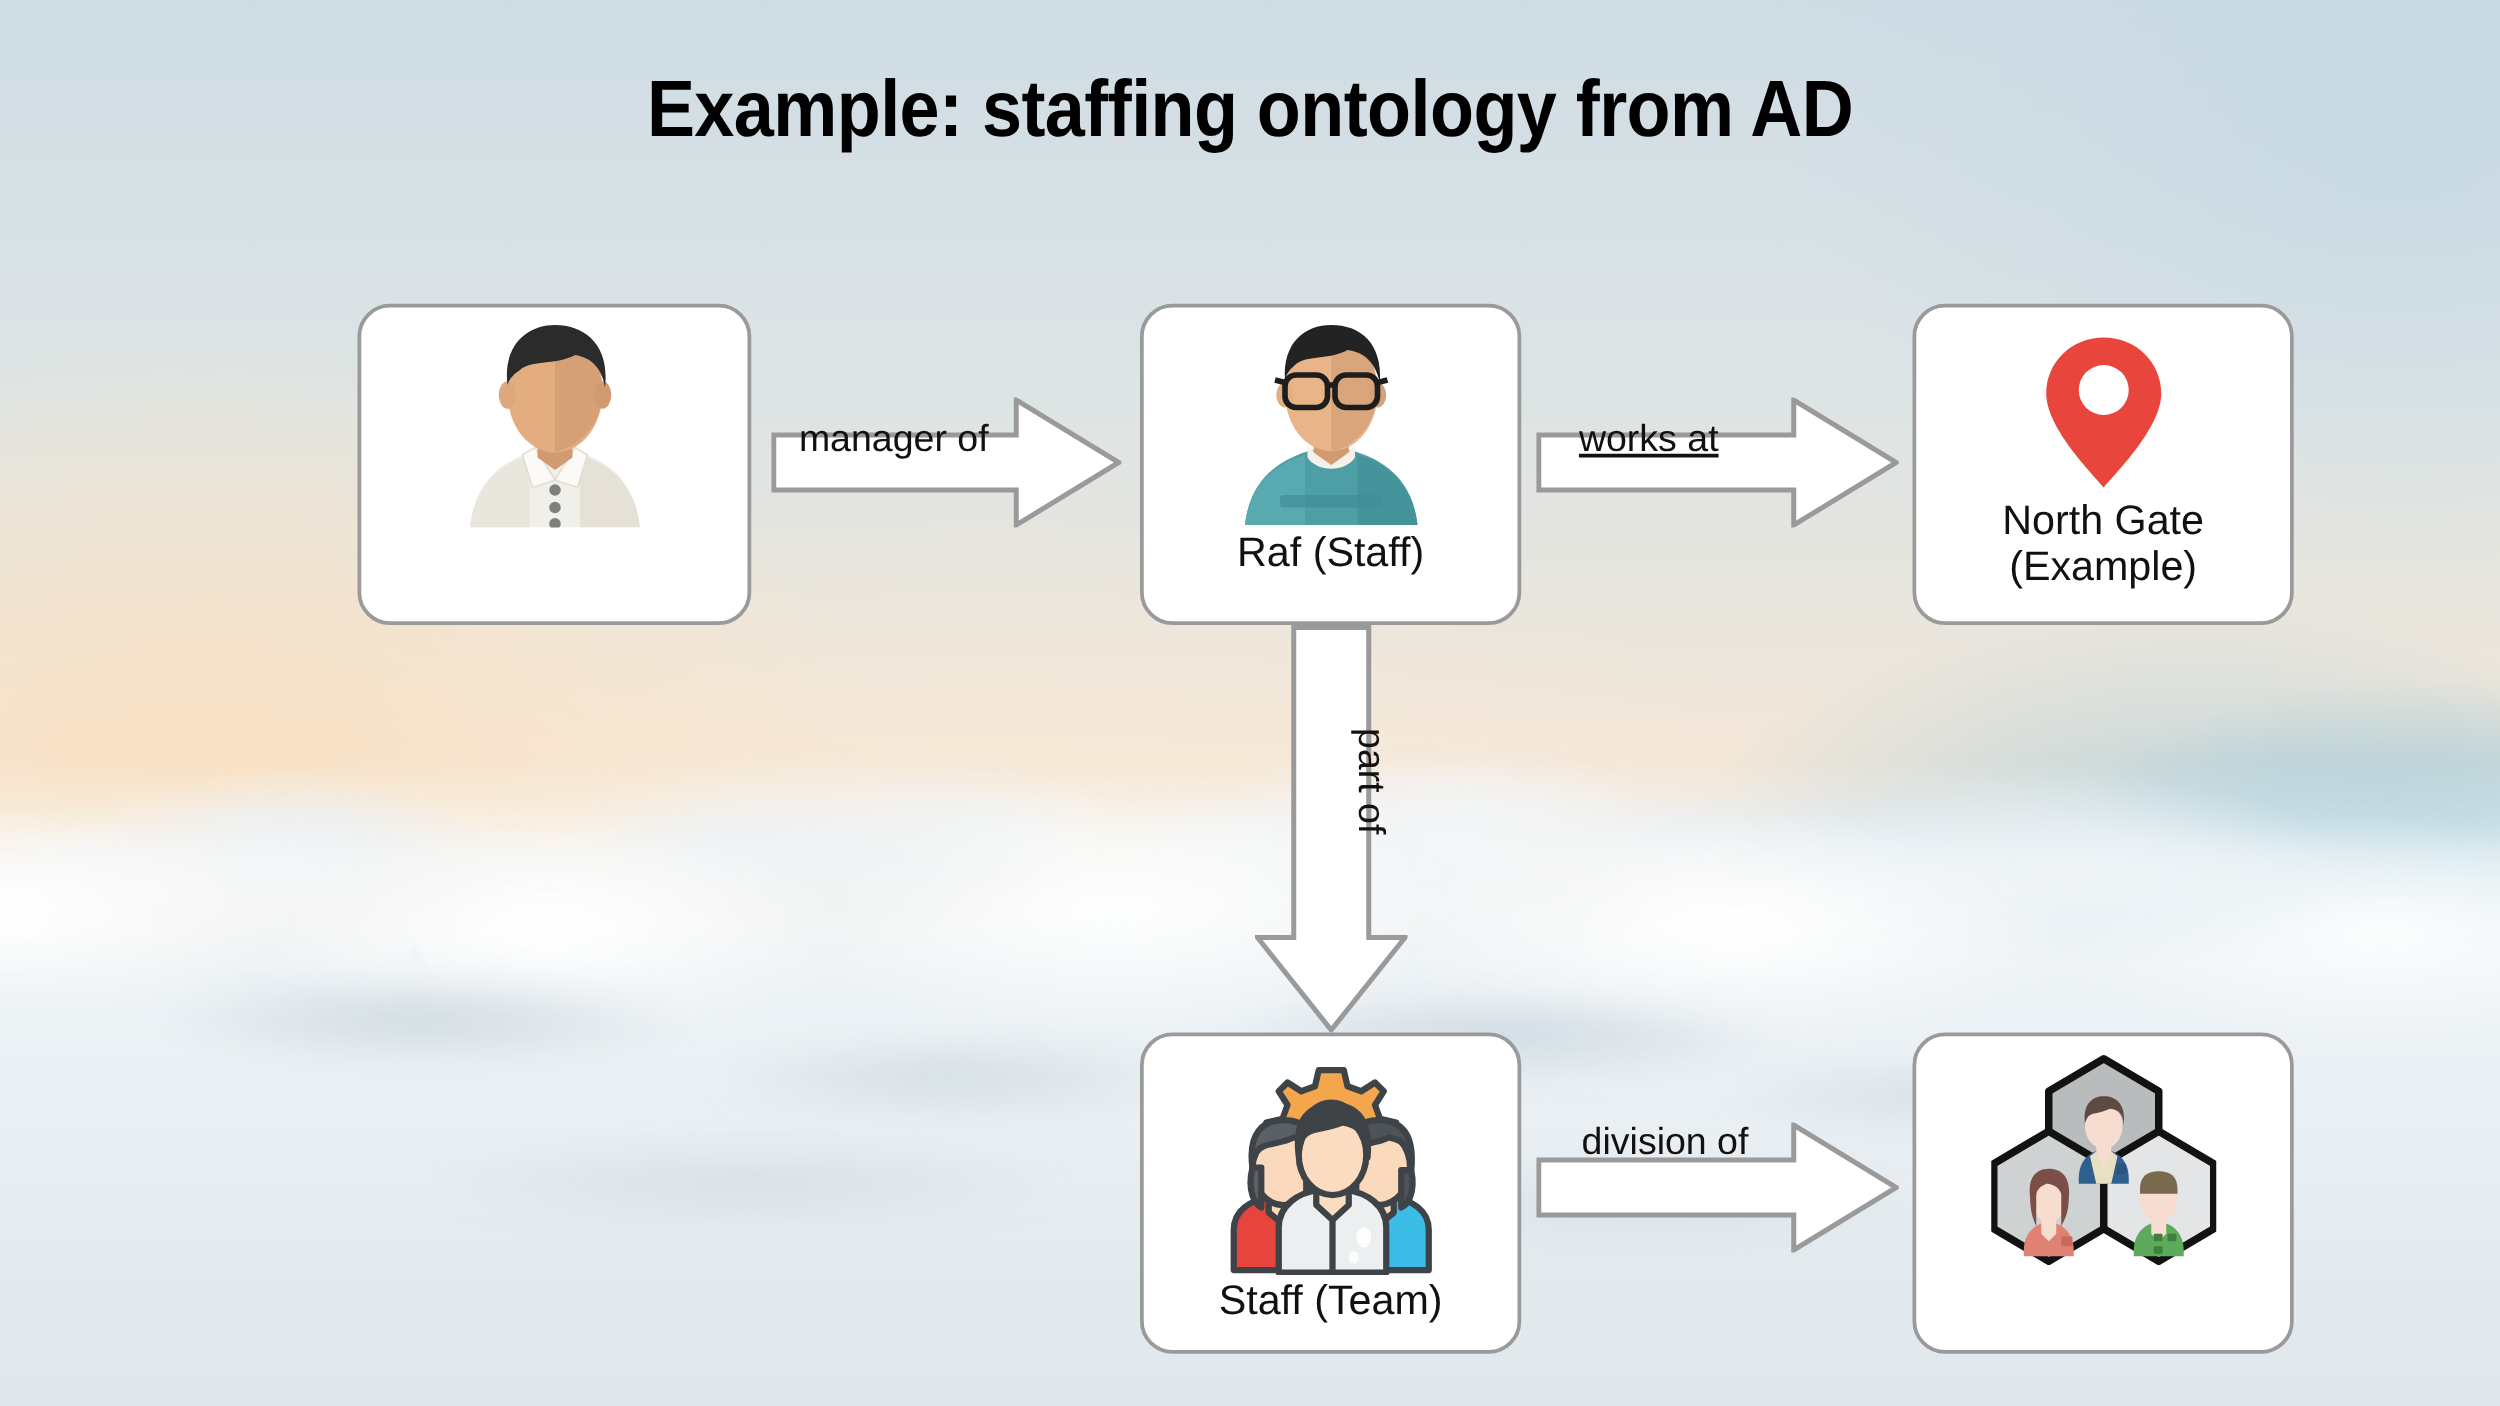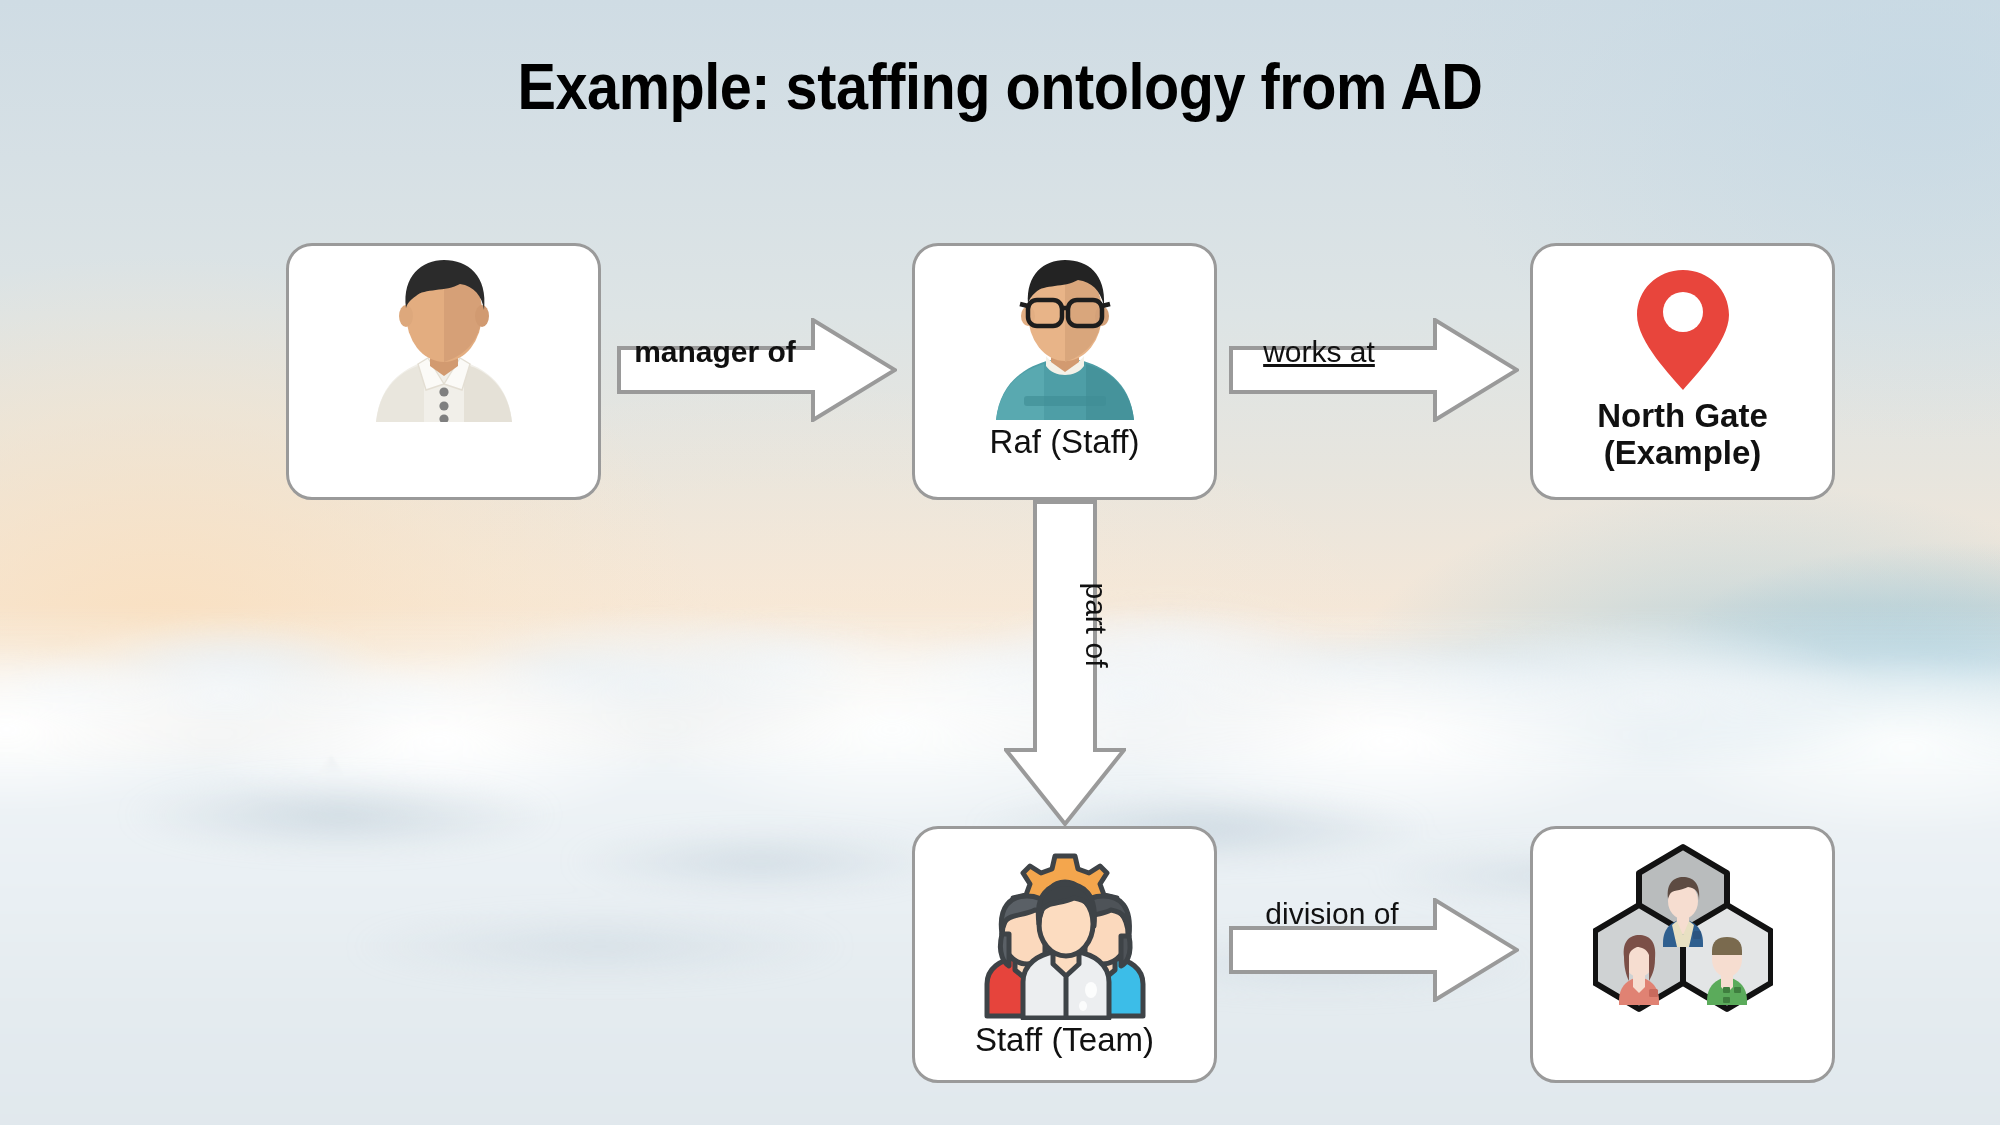--- a/index.html
+++ b/index.html
@@ -210,21 +210,21 @@
   <div class="cloudsea"></div>
   <div class="cloudsea-shadows"></div>
 
   <div class="title">Example: staffing ontology from AD</div>
 
   <div class="arrow" style="left:617px; top:318px; width:280px; height:104px;">
     <svg viewBox="0 0 280 104" width="280" height="104">
       <path d="M2,30 L196,30 L196,2 L278,52 L196,102 L196,74 L2,74 Z" fill="#ffffff" stroke="#9a9a9a" stroke-width="4" stroke-linejoin="miter"></path>
     </svg>
   </div>
-  <div class="arrow-label" style="left:617px; top:337px; width:196px; line-height:30px;font-weight:bold;">manager of</div>
+  <div class="arrow-label" style="left:617px; top:337px; width:196px; line-height:30px;">manager of</div>
 
   <div class="arrow" style="left:1229px; top:318px; width:290px; height:104px;">
     <svg viewBox="0 0 290 104" width="290" height="104">
       <path d="M2,30 L206,30 L206,2 L288,52 L206,102 L206,74 L2,74 Z" fill="#ffffff" stroke="#9a9a9a" stroke-width="4" stroke-linejoin="miter"></path>
     </svg>
   </div>
   <div class="arrow-label" style="left:1216px; top:337px; width:206px; line-height:30px;text-decoration:underline;">works at</div>
 
   <div class="arrow" style="left:1004px; top:500px; width:122px; height:326px;">
     <svg viewBox="0 0 122 326" width="122" height="326">
@@ -302,21 +302,21 @@
     <div class="node-label" style="margin-top:4px;">Raf (Staff)</div>
   </div>
 
   <div class="node" style="left:1530px; top:243px; width:305px; height:257px; padding-top:22px;">
     <div class="node-icon">
       <svg width="96" height="124" viewBox="0 0 96 124">
         <path d="M48,2 C74,2 94,22 94,47 C94,74 58,110 48,122 C38,110 2,74 2,47 C2,22 22,2 48,2 Z" fill="#e8453c"></path>
         <circle cx="48" cy="44" r="20" fill="#ffffff"></circle>
       </svg>
     </div>
-    <div style="margin-top:6px; width:100%;font-weight:bold;">
+    <div style="margin-top:6px; width:100%;">
       <div class="node-label">North Gate</div>
       <div class="node-label">(Example)</div>
     </div>
   </div>
 
   <div class="node" style="left:912px; top:826px; width:305px; height:257px; padding-top:19px;">
     <div class="node-icon">
       <svg width="200" height="172" viewBox="0 0 200 172">
         <g stroke="#3e4347" stroke-width="5" stroke-linejoin="round" stroke-linecap="round">
 

